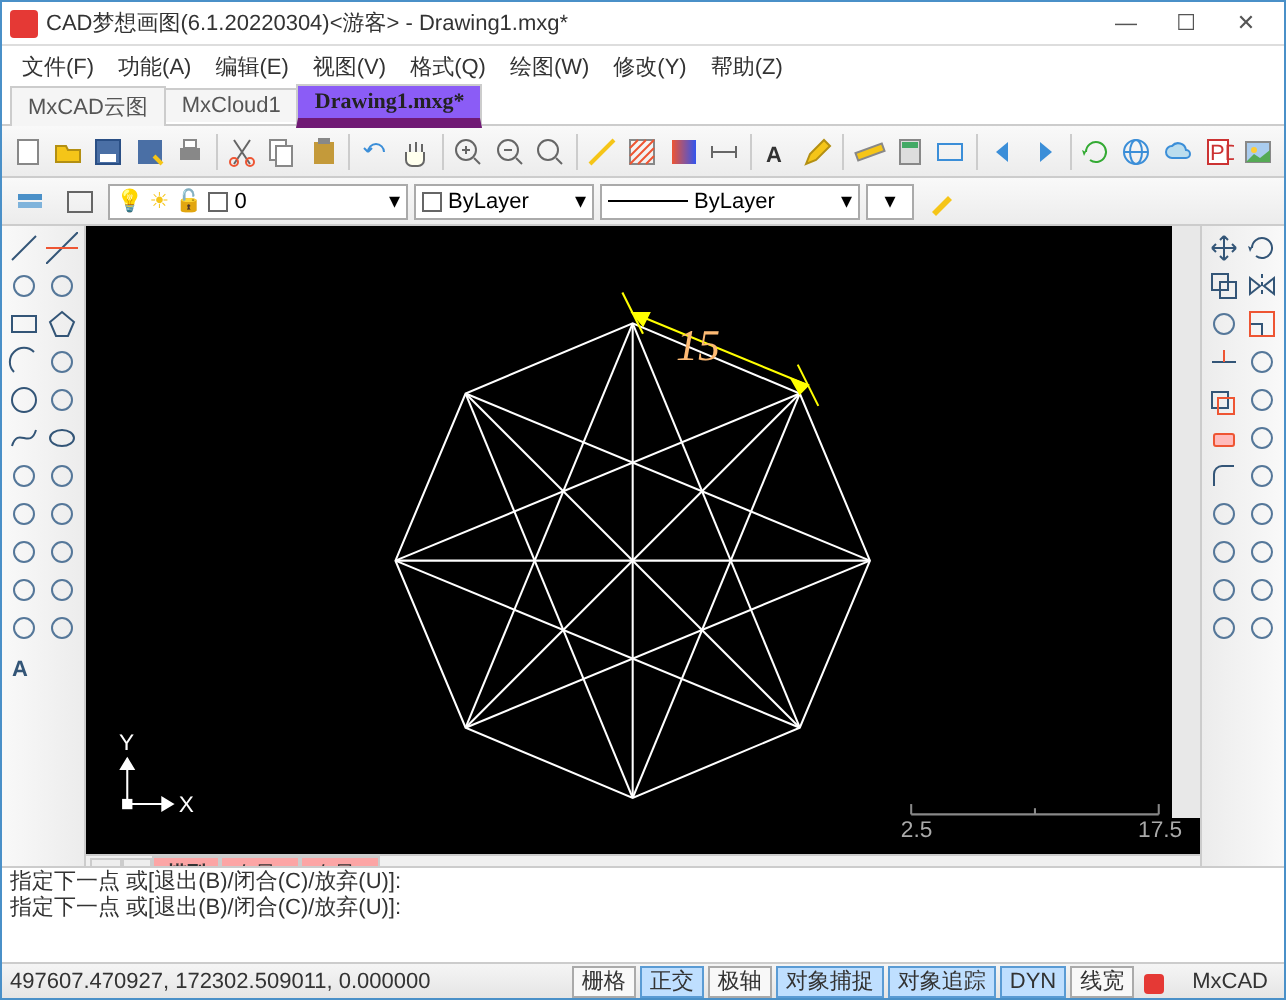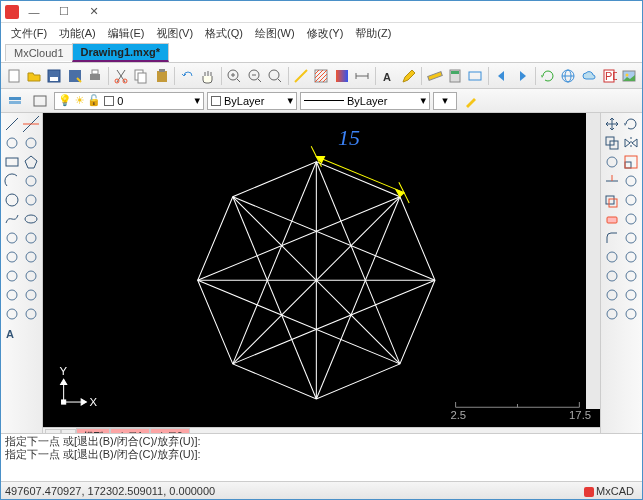--- a/index.html
+++ b/index.html
@@ -6,21 +6,21 @@
 body{width:643px;height:500px;background:#f0f0f0;border:1px solid #4a90c8;overflow:hidden;position:relative;}
 .title-bar{height:22px;background:#fff;display:flex;align-items:center;padding:0 4px;border-bottom:1px solid #ddd;}
 .title-bar .icon{width:14px;height:14px;background:#e53935;border-radius:2px;}
 .title-bar .title{flex:1;padding-left:4px;color:#333;}
 .win-btns{display:flex;gap:0;}
 .win-btn{width:30px;height:20px;display:flex;align-items:center;justify-content:center;color:#555;cursor:pointer;}
 .menu-bar{height:20px;background:#fff;display:flex;align-items:center;padding:0 6px;gap:4px;}
 .menu-bar span{padding:1px 4px;color:#333;cursor:pointer;}
 .tabs-bar{height:20px;background:#fff;display:flex;align-items:center;padding:0 4px;gap:0;border-bottom:1px solid #ccc;}
 .tab{padding:2px 8px;border:1px solid #ccc;border-bottom:none;background:#f5f5f5;color:#555;cursor:pointer;margin-right:-1px;}
-.tab.active{background:#0ea5e9;font-weight:bold;color:#222;border-bottom:2px solid #701a75;position:relative;z-index:2;}
+.tab.active{background:#8b5cf6;font-weight:bold;color:#222;border-bottom:5px solid #701a75;position:relative;z-index:2;font-family:Liberation Serif, serif;}
 .toolbar{height:26px;background:linear-gradient(#f9f9f9,#ececec);display:flex;align-items:center;padding:0 3px;gap:1px;border-bottom:1px solid #ccc;}
 .tbtn{width:22px;height:22px;display:flex;align-items:center;justify-content:center;border:1px solid transparent;border-radius:2px;cursor:pointer;}
 .tsep{width:1px;height:18px;background:#ccc;margin:0 2px;}
 .layer-bar{height:24px;background:linear-gradient(#f9f9f9,#ececec);display:flex;align-items:center;padding:0 3px;gap:3px;border-bottom:1px solid #ccc;}
 .layer-sel{height:18px;border:1px solid #aaa;background:#fff;display:flex;align-items:center;padding:0 3px;gap:3px;}
 .sqsw{width:10px;height:10px;border:1px solid #666;}
 .main-area{position:absolute;top:112px;bottom:54px;left:0;right:0;display:flex;}
 .left-tools{width:42px;background:linear-gradient(90deg,#f9f9f9,#ececec);border-right:1px solid #ccc;display:flex;flex-wrap:wrap;align-content:flex-start;padding:2px;gap:1px;}
 .left-tools .tbtn{width:18px;height:18px;}
 .right-tools{width:42px;background:linear-gradient(90deg,#ececec,#f9f9f9);border-left:1px solid #ccc;display:flex;flex-wrap:wrap;align-content:flex-start;padding:2px;gap:1px;}
@@ -31,47 +31,49 @@
 .ctab{padding:1px 6px;border:1px solid #ccc;background:#fca5a5;color:#333;font-size:10px;cursor:pointer;}
 .ctab.nav{background:#eee;padding:1px 3px;}
 .scroll-track{position:absolute;background:#e8e8e8;}
 .scroll-track.v{right:0;top:0;bottom:18px;width:14px;}
 .bottom-panel{position:absolute;bottom:18px;left:0;right:0;height:48px;background:#fff;border-top:1px solid #ccc;padding:1px 4px;font-size:10px;color:#333;line-height:1.2;font-family:"SimSun",monospace;}
 .status-bar{position:absolute;bottom:0;left:0;right:0;height:18px;background:linear-gradient(#f5f5f5,#e5e5e5);border-top:1px solid #ccc;display:flex;align-items:center;padding:0 4px;font-size:10px;color:#333;}
 .status-bar .coords{flex:1;}
 .status-bar .sbtn{padding:1px 4px;border:1px solid #aaa;background:#f8f8f8;margin:0 1px;cursor:pointer;}
 .status-bar .sbtn.active{background:#bfdfff;border-color:#5a9bd4;}
 .status-bar .help-link{background:#3b8ed8;color:#fff;padding:2px 4px;}
-.logo-sm{display:flex;align-items:flex-end;gap:2px;margin:0 4px;}
-.dim-text{position:absolute;color:#3b82f6;font-family:"Times New Roman",serif;font-style:italic;font-size:22px;}
+.logo-sm{display:flex;align-items:flex-end;gap:14px;margin:0 4px;}
+.dim-text{position:absolute;color:#fdba74;font-family:"Times New Roman",serif;font-style:italic;font-size:22px;margin-top:35px;}
 </style>
 </head>
 <body>
 
 <div class="title-bar">
   <span class="icon"></span>
+  <span class="title">CAD梦想画图(6.1.20220304)&lt;游客&gt; - Drawing1.mxg*</span>
   <div class="win-btns">
     <div class="win-btn">—</div>
     <div class="win-btn">☐</div>
     <div class="win-btn close">✕</div>
   </div>
 </div>
 
 <div class="menu-bar" id="menu-bar">
     <span>文件(F)</span>
     <span>功能(A)</span>
     <span>编辑(E)</span>
     <span>视图(V)</span>
     <span>格式(Q)</span>
     <span>绘图(W)</span>
     <span>修改(Y)</span>
     <span>帮助(Z)</span>
   </div>
 
 <div class="tabs-bar" id="doc-tabs">
+    <div class="tab">MxCAD云图</div>
     <div class="tab">MxCloud1</div>
     <div class="tab active">Drawing1.mxg*</div>
   </div>
 
 <div class="toolbar" id="main-toolbar">
     <div class="tbtn">
       <svg width="16" height="16">
         <defs>
           <linearGradient id="g">
             <stop offset="0" stop-color="#e53"></stop>
@@ -769,17 +771,18 @@
     </div>
 </div>
 
 <div class="bottom-panel">
   <div>指定下一点 或[退出(B)/闭合(C)/放弃(U)]:</div>
   <div>指定下一点 或[退出(B)/闭合(C)/放弃(U)]:</div>
 </div>
 
 <div class="status-bar">
   <span class="coords">497607.470927, 172302.509011, 0.000000</span>
+  <span id="status-btns"><span class="sbtn">栅格</span><span class="sbtn active">正交</span><span class="sbtn">极轴</span><span class="sbtn active">对象捕捉</span><span class="sbtn active">对象追踪</span><span class="sbtn active">DYN</span><span class="sbtn">线宽</span></span>
   <span class="logo-sm">
       <span style="width:10px;height:10px;background:#e53935;border-radius:2px"></span>
       <span>MxCAD</span>
     </span>
 </div>
 
 </body></html>

